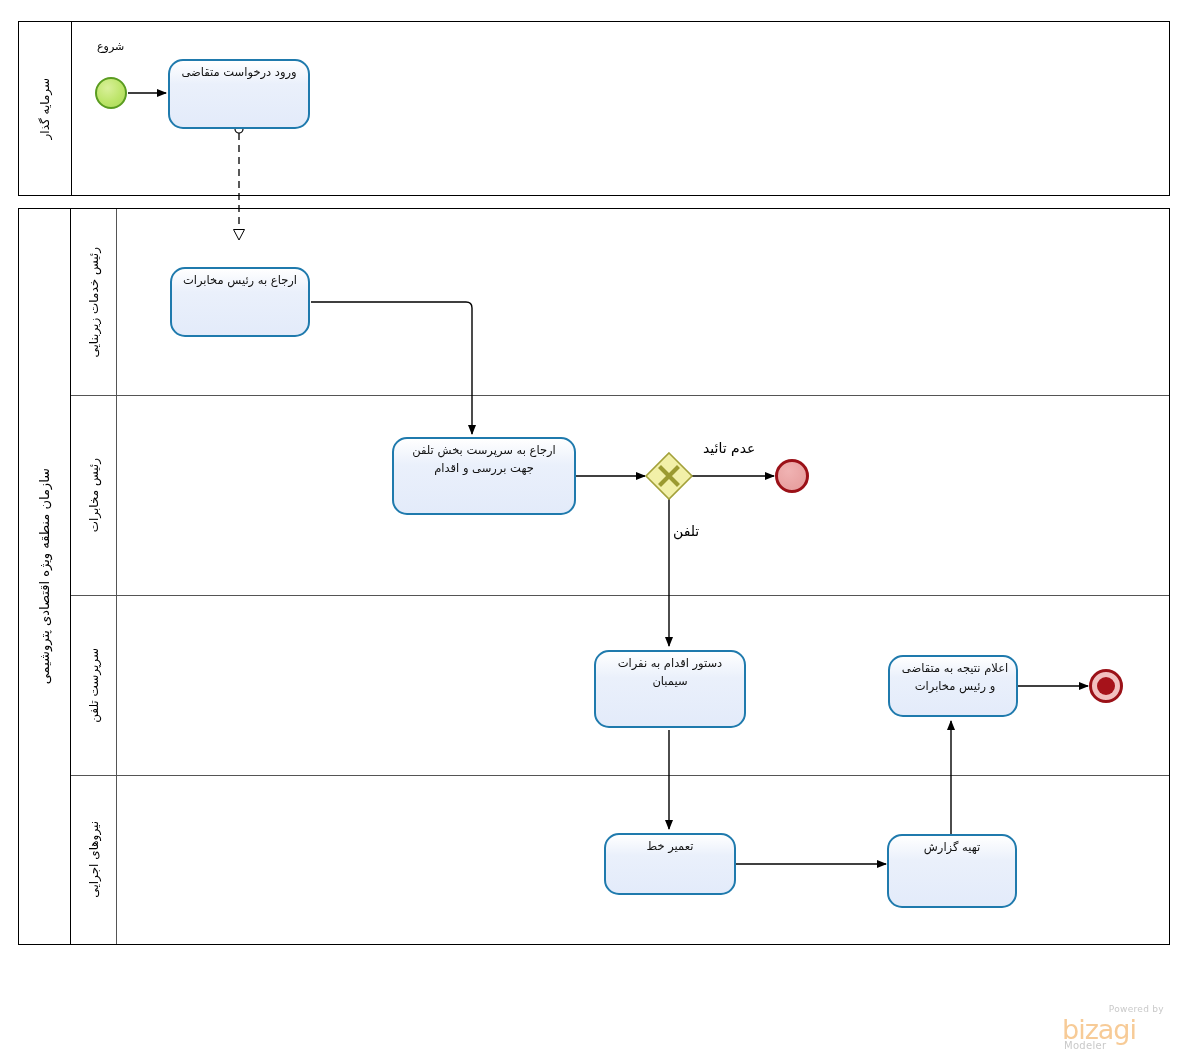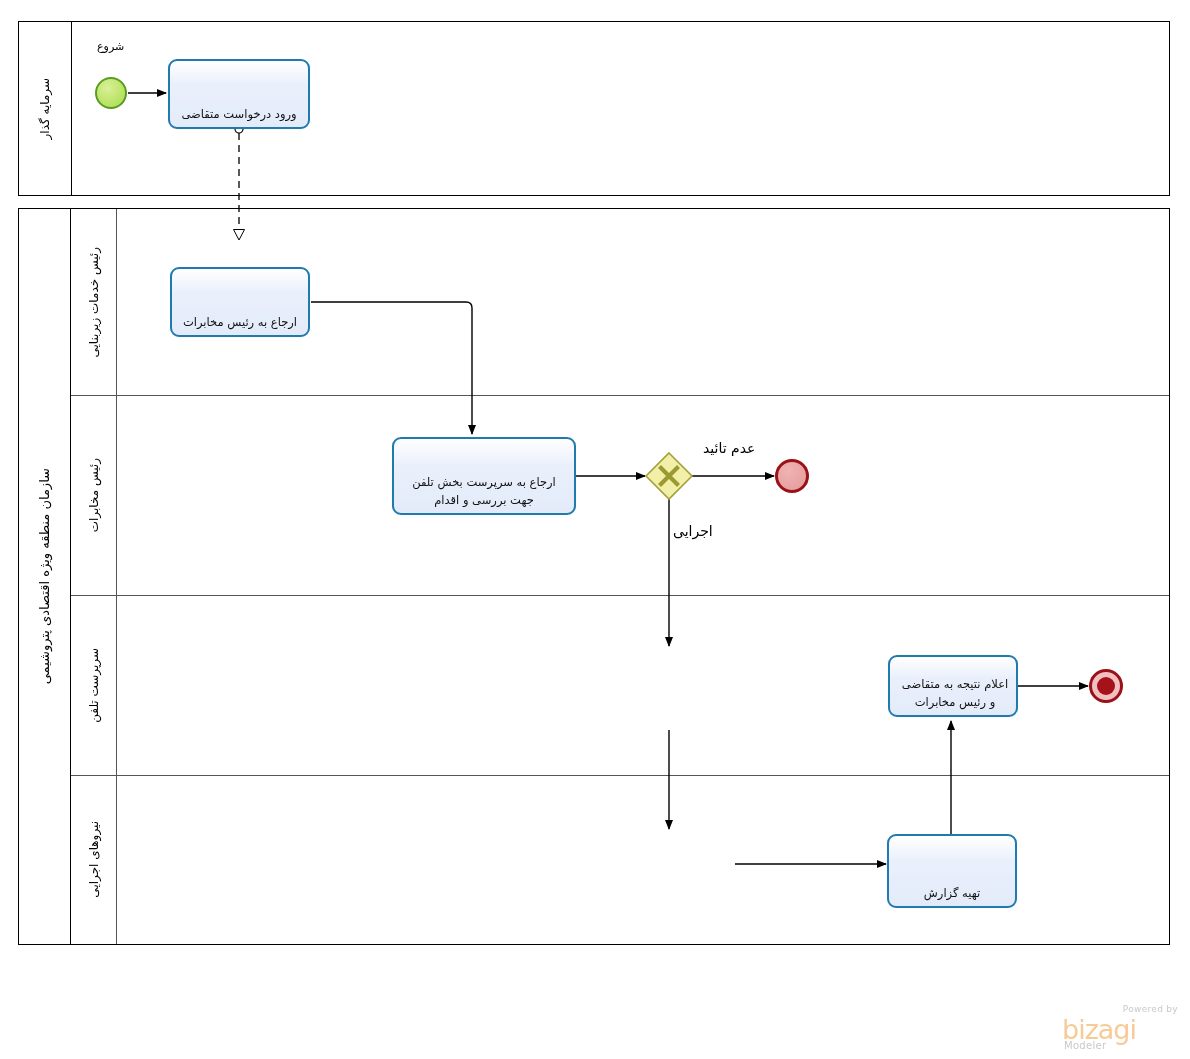--- a/index.html
+++ b/index.html
@@ -85,25 +85,25 @@
     font-weight: bold;
     color: #000000;
     direction: rtl;
     font-family: "DejaVu Sans", "Liberation Sans", sans-serif;
   }
   
   .task {
     position: absolute;
     box-sizing: border-box;
     border: 2px solid #1f7aad;
-    border-radius: 9px;
+    border-radius: 15px;
     background: linear-gradient(to bottom, #ffffff 0%, #eaf0fb 35%, #e3ebfa 100%);
     box-shadow: 0 0 0 0 rgba(0,0,0,0);
     display: flex;
-    align-items: flex-end;
+    align-items: flex-start;
     justify-content: center;
     text-align: center;
     padding: 3px 6px;
   }
   .task-label {
     font-size: 11.5px;
     line-height: 1.55;
     color: #111111;
     direction: rtl;
     white-space: pre-line;
@@ -151,21 +151,21 @@
     white-space: nowrap;
   }
   
   .logo {
     position: absolute;
     width: 120px;
     height: 48px;
   }
   .logo-powered {
     position: absolute;
-    right: 4px;
+    right: 18px;
     top: 0;
     font-size: 9px;
     color: #c9c9c9;
     letter-spacing: 0.3px;
   }
   .logo-word {
     position: absolute;
     left: 0;
     top: 10px;
     font-size: 27px;
@@ -275,33 +275,39 @@
 
   <div class="task" style="left:170px; top:267px; width:140px; height:70px;">
     <span class="task-label">ارجاع به رئیس مخابرات</span>
   </div>
 
   <div class="task" style="left:392px; top:437px; width:184px; height:78px;">
     <span class="task-label">ارجاع به سرپرست بخش تلفن
 جهت  بررسی و اقدام</span>
   </div>
 
+  <div class="task" style="left:594px; top:650px; width:152px; height:78px;">
+    <span class="task-label">دستور اقدام به نفرات سیمبان</span>
+  </div>
 
   <div class="task" style="left:888px; top:655px; width:130px; height:62px;padding-left:10px;">
     <span class="task-label">اعلام نتیجه به متقاضی
 و رئیس مخابرات</span>
   </div>
 
+  <div class="task" style="left:604px; top:833px; width:132px; height:62px;">
+    <span class="task-label">تعمیر خط</span>
+  </div>
 
   <div class="task" style="left:887px; top:834px; width:130px; height:74px;">
     <span class="task-label">تهیه گزارش</span>
   </div>
 
   <div class="flow-label" style="left:703px; top:440px;">عدم تائید</div>
-  <div class="flow-label" style="left:673px; top:523px;">اجرایی</div>
+  <div class="flow-label" style="left:673px; top:523px;">تلفن</div>
 
   <div class="logo" style="left:1062px; top:1004px;">
     <span class="logo-powered">Powered by</span>
     <span class="logo-word">bizagi</span>
     <span class="logo-modeler">Modeler</span>
   </div>
 
 </div>
 
 </body></html>

